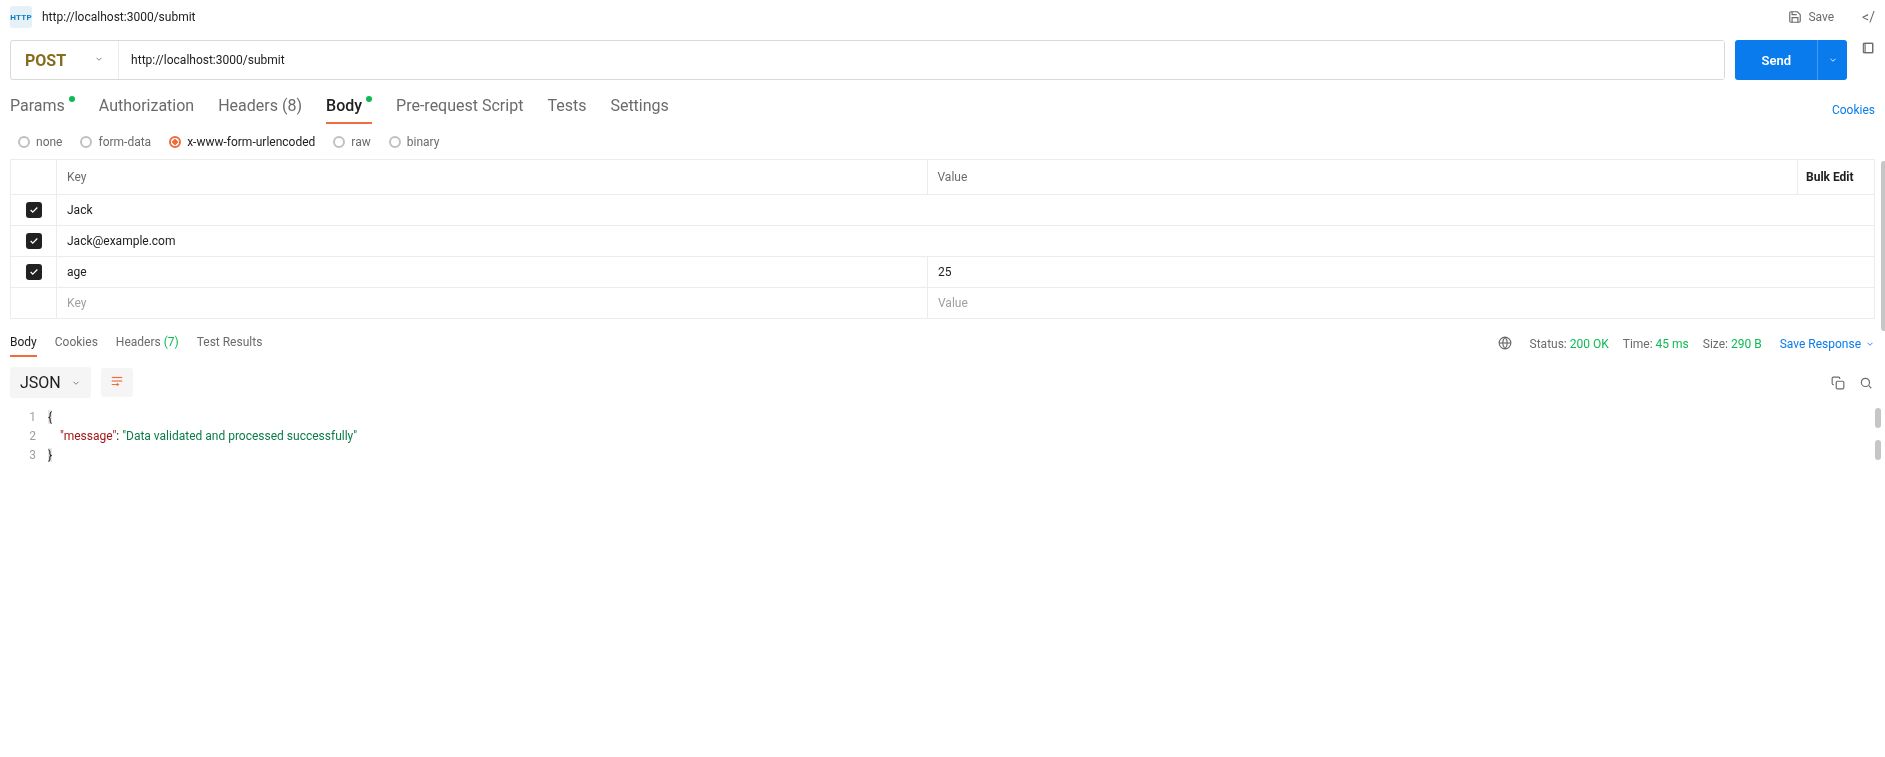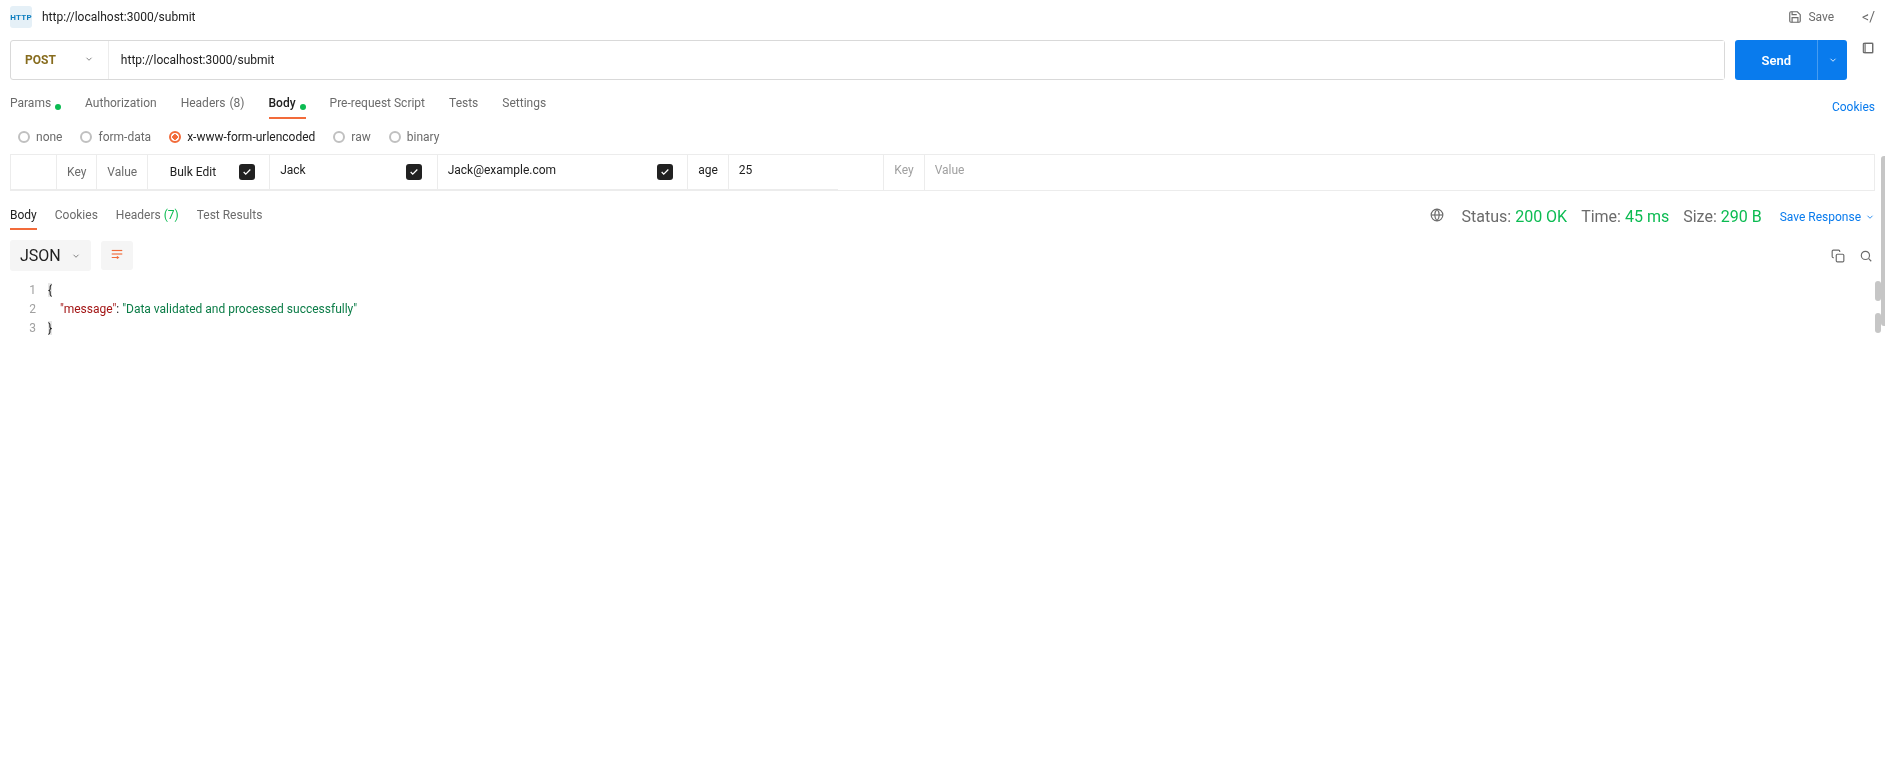--- a/index.html
+++ b/index.html
@@ -9,68 +9,68 @@
 .http-badge { width: 22px; height: 22px; background: #e5f0f7; border-radius: 3px; display: flex; align-items: center; justify-content: center; color: #0b7dbf; font-size: 8px; font-weight: 700; letter-spacing: 0.2px; }
 .top-title { font-size: 12px; color: #212121; }
 .top-spacer { flex: 1; }
 .save-btn { display: flex; align-items: center; gap: 6px; color: #6b6b6b; font-size: 12px; cursor: pointer; padding: 4px 8px; }
 .save-icon svg { display: block; }
 .code-icon { color: #6b6b6b; margin-left: 10px; font-size: 14px; }
 
 .req-row { display: flex; align-items: stretch; padding: 0 10px; gap: 10px; margin-top: 6px; }
 .method-url { flex: 1; display: flex; border: 1px solid #d9d9d9; border-radius: 3px; height: 40px; align-items: stretch; }
 .method-select { display: flex; align-items: center; gap: 28px; padding: 0 14px; border-right: 1px solid #ececec; cursor: pointer; }
-.method-label { font-weight: 700; font-size: 12px; color: #876c1e; }
+.method-label { font-weight: 700; font-size: 16px; color: #876c1e; }
 .chevron-down { color: #6b6b6b; }
 .url-input { flex: 1; border: none; outline: none; padding: 0 12px; font-size: 12px; color: #212121; }
 .send-btn { display: flex; align-items: center; background: #097bed; color: #fff; border-radius: 3px; overflow: hidden; }
 .send-main { padding: 0 26px; font-weight: 600; font-size: 13px; height: 40px; display: flex; align-items: center; cursor: pointer; }
 .send-split { width: 30px; display: flex; align-items: center; justify-content: center; border-left: 1px solid rgba(255,255,255,0.25); height: 40px; cursor: pointer; }
 .box-icon { color: #6b6b6b; margin-left: 4px; font-size: 16px; }
 
 .tabs-row { display: flex; align-items: center; padding: 0 10px; margin-top: 16px; gap: 24px; border-bottom: 0; }
-.tab { font-size: 12px; color: #6b6b6b; padding-bottom: 8px; display: flex; align-items: flex-end; gap: 4px; cursor: pointer; position: relative; }
+.tab { font-size: 16px; color: #6b6b6b; padding-bottom: 8px; display: flex; align-items: flex-start; gap: 4px; cursor: pointer; position: relative; }
 .tab.active { color: #212121; font-weight: 500; }
 .tab.active::after { content:""; position:absolute; left:0; right:0; bottom:-1px; height:2px; background:#f26b3a; }
 .dot-green { width:6px; height:6px; background:#0cbb52; border-radius:50%; display:inline-block; }
 .tab .count { color:#6b6b6b; }
 .tabs-row .spacer { flex:1; }
 .cookies-link { color:#097bed; font-size:12px; cursor:pointer; }
 
 .body-type-row { display:flex; align-items:center; gap:18px; padding: 12px 18px 10px; }
 .radio { display:flex; align-items:center; gap:6px; font-size:12px; color:#6b6b6b; cursor:pointer; }
 .radio-btn { width:12px; height:12px; border-radius:50%; border:2px solid #c0c0c0; display:inline-block; }
 .radio.selected .radio-btn { border-color:#f26b3a; background: radial-gradient(circle, #f26b3a 0 45%, #fff 46% 100%); }
 .radio.selected { color:#212121; }
 
 .kv-table-wrap { padding: 0 10px; position: relative; }
-.kv-table { border:1px solid #ececec; width: 100%; display:flex; flex-direction:row; }
+.kv-table { border:1px solid #ececec; width: 100%; display:flex; flex-direction:column; }
 .kv-header { display:flex; background:#fff; border-bottom:1px solid #ececec; font-size:12px; color:#6b6b6b; }
 .kv-col-check { width:46px; border-right:1px solid #ececec; }
 .kv-col-key { flex:1; padding:10px 10px; border-right:1px solid #ececec; }
 .kv-col-value { flex:1; padding:10px 10px; border-right: 1px solid #ececec;}
-.kv-col-actions { width:76px; padding:10px 8px; text-align:right; font-weight:400; color:#212121; cursor:pointer; }
+.kv-col-actions { width:76px; padding:10px 8px; text-align:left; font-weight:700; color:#212121; cursor:pointer; }
 .kv-row { display:flex; border-bottom:1px solid #ececec; font-size:12px; color:#212121; }
 .kv-row:last-child { border-bottom:none; }
 .kv-check { display:flex; align-items:center; justify-content:center; }
 .chk { width:16px; height:16px; background:#212121; border-radius:3px; display:flex; align-items:center; justify-content:center; color:#fff; }
 .kv-cell { padding:8px 10px; }
 .kv-placeholder { color:#a0a0a0; }
 .kv-scroll { position:absolute; right:-2px; top:2px; width:6px; height:170px; background:#c6c6c6; border-radius:3px; }
 
 
 .resp-head { display:flex; align-items:center; padding: 10px; gap:18px; margin-top:6px; border-top:0; }
 .resp-tabs { display:flex; gap:18px; }
 .resp-tab { font-size:12px; color:#6b6b6b; cursor:pointer; padding-bottom:4px; position:relative; }
 .resp-tab.active { color:#212121; }
 .resp-tab.active::after { content:""; position:absolute; left:0; right:0; bottom:-4px; height:2px; background:#f26b3a; }
 .headers-tab .count { color:#0cbb52; }
 .resp-head .spacer { flex:1; }
 .globe-icon { color:#6b6b6b; }
-.meta { font-size:16px; color:#6b6b6b; display:flex; gap:14px; align-items:center;}
+.meta { font-size:12px; color:#6b6b6b; display:flex; gap:14px; align-items:center;}
 .meta .hl { color:#0cbb52; }
 .save-response { color:#097bed; font-size:12px; display:flex; align-items:center; gap:4px; cursor:pointer; }
 
 .viewer-toolbar { display:flex; align-items:center; padding: 4px 10px 6px; gap:10px; }
 .view-tabs { display:flex; background:#f5f5f5; border-radius:3px; overflow:hidden; }
 .view-tab { padding:8px 14px; font-size:12px; color:#6b6b6b; cursor:pointer; }
 .view-tab.active { background:#ececec; color:#212121; }
 .format-select { display:flex; align-items:center; gap:10px; background:#f5f5f5; border-radius:3px; padding:6px 10px; font-size:16px; color:#212121; cursor:pointer; }
 .wrap-btn { background:#f5f5f5; border-radius:3px; padding:6px 8px; color:#f26b3a; cursor:pointer; }
 .viewer-toolbar .spacer { flex:1; }

